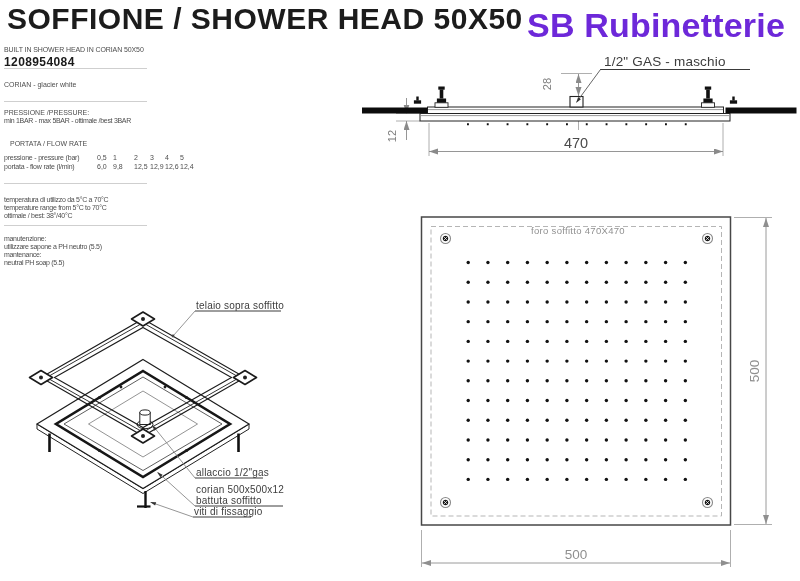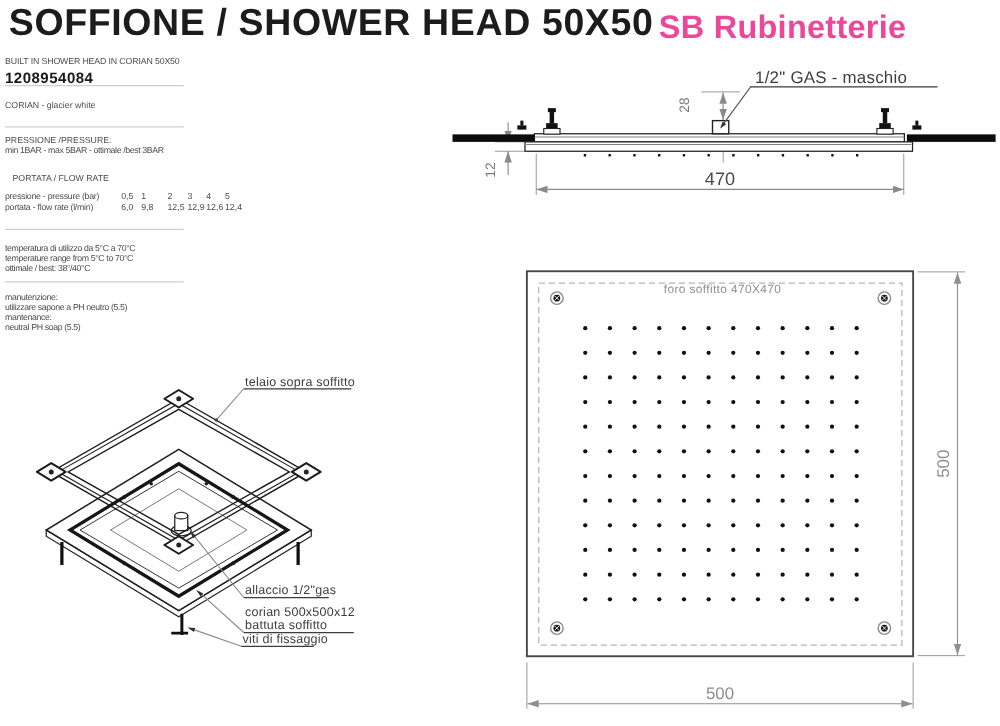--- a/index.html
+++ b/index.html
@@ -1,20 +1,20 @@
 <!DOCTYPE html>
 <html><head>
 <meta charset="utf-8">
 <style>
   html,body{margin:0;padding:0;background:#fff;}
   .page{position:relative;width:800px;height:581px;background:#fff;overflow:hidden;
         font-family:"Liberation Sans","DejaVu Sans",sans-serif;color:#4d4d4d;border-radius:13px;}
   .title{position:absolute;left:7px;top:2px;font-size:30px;font-weight:bold;color:#1c1c1c;
          letter-spacing:0.5px;white-space:nowrap;}
-  .brand{position:absolute;left:527px;top:6px;font-size:26px;font-weight:bold;color:#ec4899;
+  .brand{position:absolute;left:527px;top:6px;font-size:34px;font-weight:bold;color:#6d28d9;
          letter-spacing:0.2px;white-space:nowrap;}
   .specs{position:absolute;left:4px;top:46px;width:145px;font-size:7px;line-height:8px;color:#4d4d4d;}
   .specs .sub{letter-spacing:-0.1px;white-space:nowrap;}
   .specs .code{font-size:12px;font-weight:bold;color:#1a1a1a;text-align:left;margin-top:4px;letter-spacing:0.4px;}
   .sep{border-top:1px solid #cfcfcf;height:0;width:143px;}
   .mt2{margin-top:2px;}.mt5{margin-top:5px;}.mt7{margin-top:7px;}.mt9{margin-top:9px;}
   .mt12{margin-top:12px;}.mt15{margin-top:15px;}
   .flowtitle{padding-left:6px;}
   .ftable{margin-top:6px;width:195px;white-space:nowrap;}
   .frow{display:flex;line-height:8.5px;}

